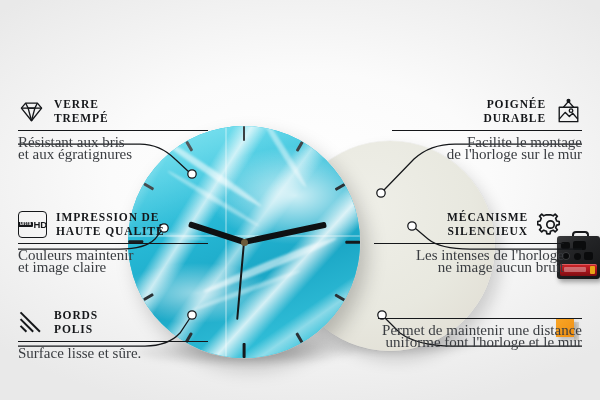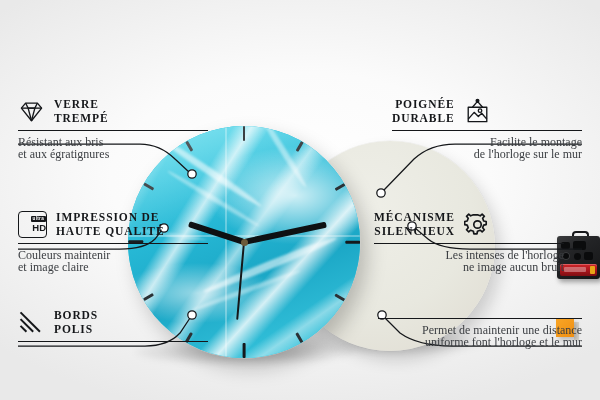--- a/index.html
+++ b/index.html
@@ -102,35 +102,35 @@
     position:absolute;left:34px;top:228px;width:220px;height:26px;border-radius:50%;
     background:radial-gradient(ellipse at center, rgba(0,0,0,.26) 0%, rgba(0,0,0,.07) 58%, rgba(0,0,0,0) 76%);
     filter:blur(3px);
   }
 
   
   .callout{position:absolute;width:190px;}
   .callout.left{text-align:left;}
   .callout.right{text-align:right;}
   .co-head{display:flex;align-items:center;gap:9px;}
-  .callout.right .co-head{}
+  .callout.right .co-head{justify-content:flex-end;}
   .co-title{
     font-family:"Liberation Serif",serif;font-weight:bold;font-size:11.5px;letter-spacing:.9px;
     line-height:13.5px;color:#15171a;text-transform:uppercase;
   }
   .co-rule{height:1.4px;background:#15171a;margin:5px 0 5px;width:100%;}
   .co-sub{
-    font-family:"Liberation Serif",serif;font-size:12px;line-height:12px;color:#3a3d41;
+    font-family:"Liberation Serif",serif;font-size:15px;line-height:12px;color:#3a3d41;
   }
   .ico{flex:0 0 auto;width:27px;height:27px;display:block;}
   .ico svg{display:block;width:27px;height:27px;}
 
   .hd-badge{
     flex:0 0 auto;width:27px;height:25px;border:1.6px solid #15171a;border-radius:4px;
-    display:flex;flex-direction:column;align-items:flex-end;justify-content:center;line-height:1;
+    display:flex;align-items:center;justify-content:center;line-height:1;
   }
   .hd-ultra{font-family:"Liberation Sans",sans-serif;font-size:4.6px;font-weight:bold;letter-spacing:.3px;color:#fff;background:#15171a;padding:.6px 2px;border-radius:1px;}
   .hd-hd{font-family:"Liberation Sans",sans-serif;font-size:9.5px;font-weight:bold;color:#15171a;margin-top:1px;}
 
   svg.leaders{position:absolute;left:0;top:0;width:600px;height:400px;pointer-events:none;}
   svg.leaders path{fill:none;stroke:#15171a;stroke-width:1.25;}
   svg.leaders circle{fill:#ffffff;stroke:#15171a;stroke-width:1.25;}
 </style>
 </head>
 <body>
@@ -287,20 +287,23 @@
               <path d="M3 12 L18 27"></path>
               <path d="M3 20 L10 27"></path>
         </g>
           </svg>
       </span>
       <span class="co-title">
         <span>BORDS</span><br><span>POLIS</span>
       </span>
     </div>
     <div class="co-rule"></div>
+    <div class="co-sub">
+      <span>Surface lisse et sûre.</span>
+    </div>
   </div>
 
   <div class="callout right" style="left:392px;top:57px;">
     <div class="co-head">
       <span class="co-title">
         <span>POIGNÉE</span><br><span>DURABLE</span>
       </span>
       <span class="ico">
         <svg viewBox="0 0 32 32">
             <g fill="none" stroke="#15171a" stroke-width="1.6" stroke-linejoin="round">

